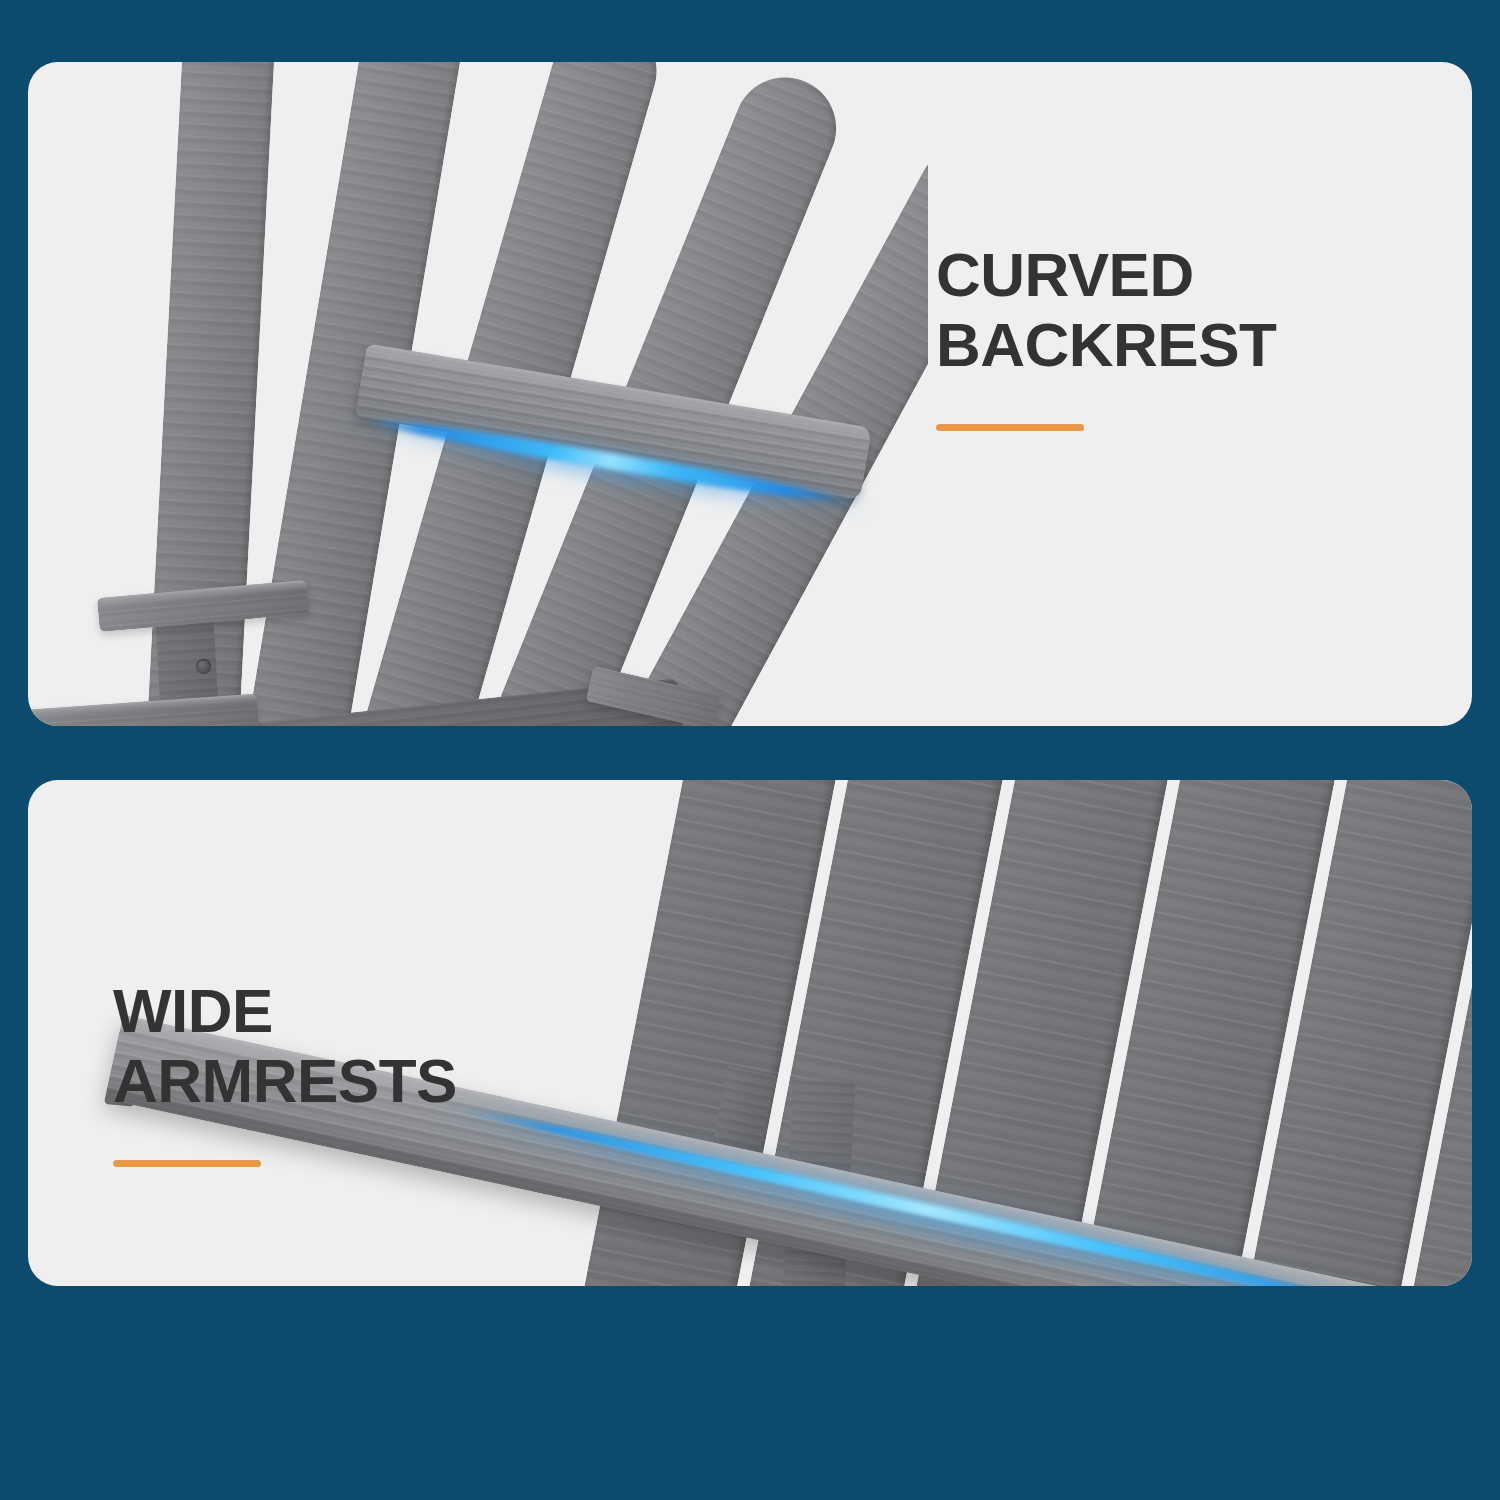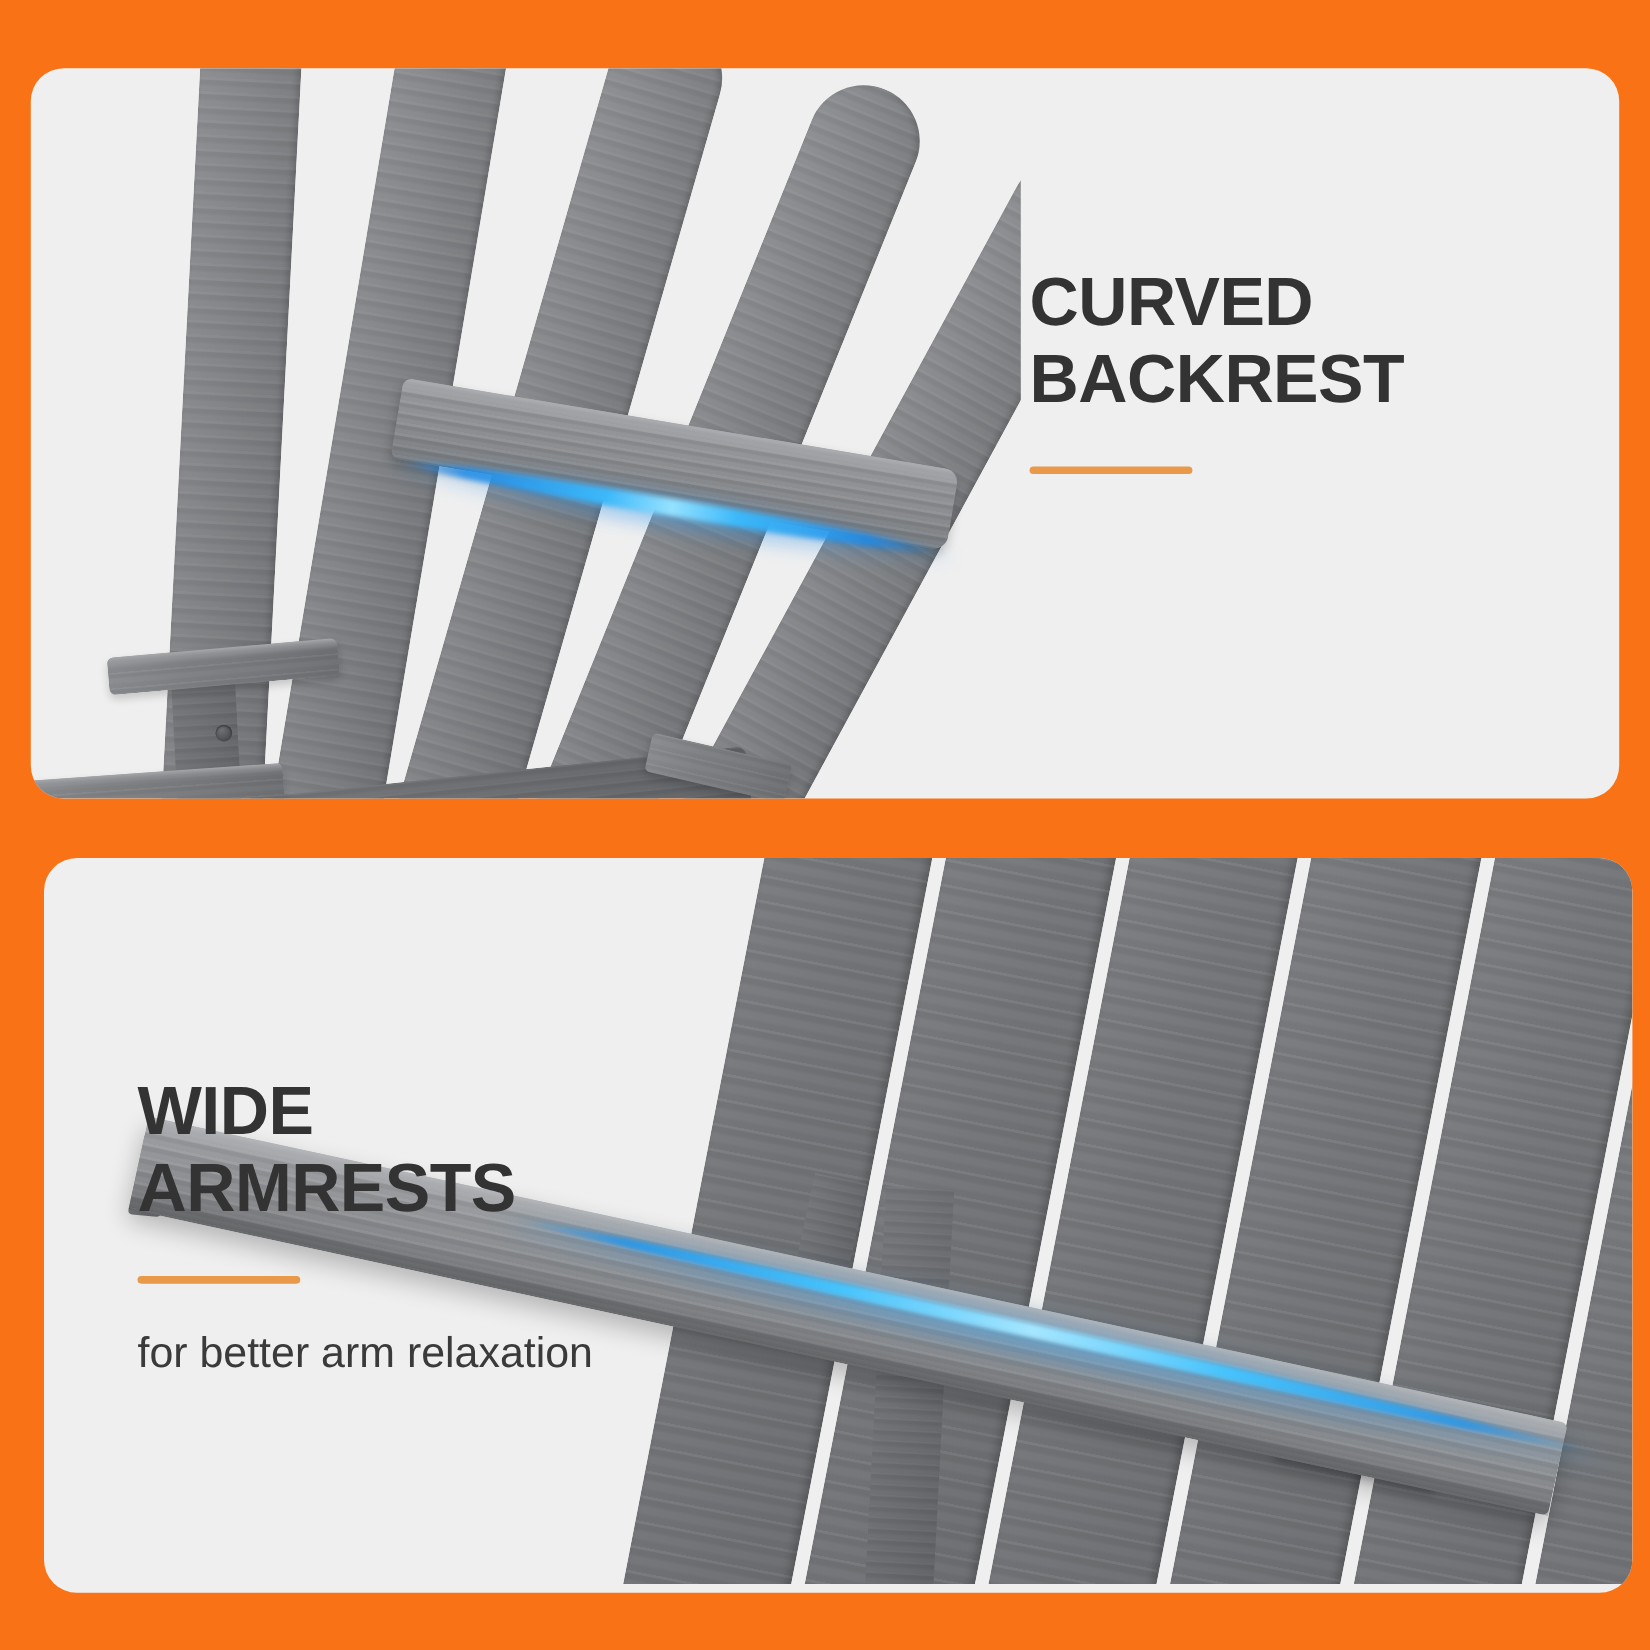--- a/index.html
+++ b/index.html
@@ -10,32 +10,32 @@
     height: 1500px;
     background: #ffffff;
     font-family: "Liberation Sans", sans-serif;
     overflow: hidden;
   }
 
   .infographic {
     position: relative;
     width: 1500px;
     height: 1500px;
-    background: #f97316;
+    background: #0c4a6e;
   }
 
   
   .panel {
     position: absolute;
     background: #efefef;
     border-radius: 30px;
     overflow: hidden;
   }
   #panel-top    { left: 28px; top: 62px;  width: 1444px; height: 664px; }
-  #panel-bottom { left: 40px; top: 780px; width: 1444px; height: 668px; }
+  #panel-bottom { left: 28px; top: 780px; width: 1444px; height: 506px; }
 
   
   .text-block { position: absolute; z-index: 40; }
 
   #text-top    { left: 908px; top: 178px; width: 500px; }
   #text-bottom { left:  85px; top: 196px; width: 560px; }
 
   .headline {
     font-family: "Liberation Sans", sans-serif;
     font-weight: bold;
@@ -459,18 +459,17 @@
       <div id="p2-arm-cap"></div>
       <div id="p2-led-halo"></div>
       <div id="p2-armrest"></div>
       <div id="p2-led"></div>
     </div>
 
     <div class="text-block" id="text-bottom">
       <h2 class="headline">WIDE
 ARMRESTS</h2>
       <div class="accent-rule"></div>
-      <p class="subline">for better arm relaxation</p>
     </div>
 
   </section>
 
 </div>
 
 </body></html>

